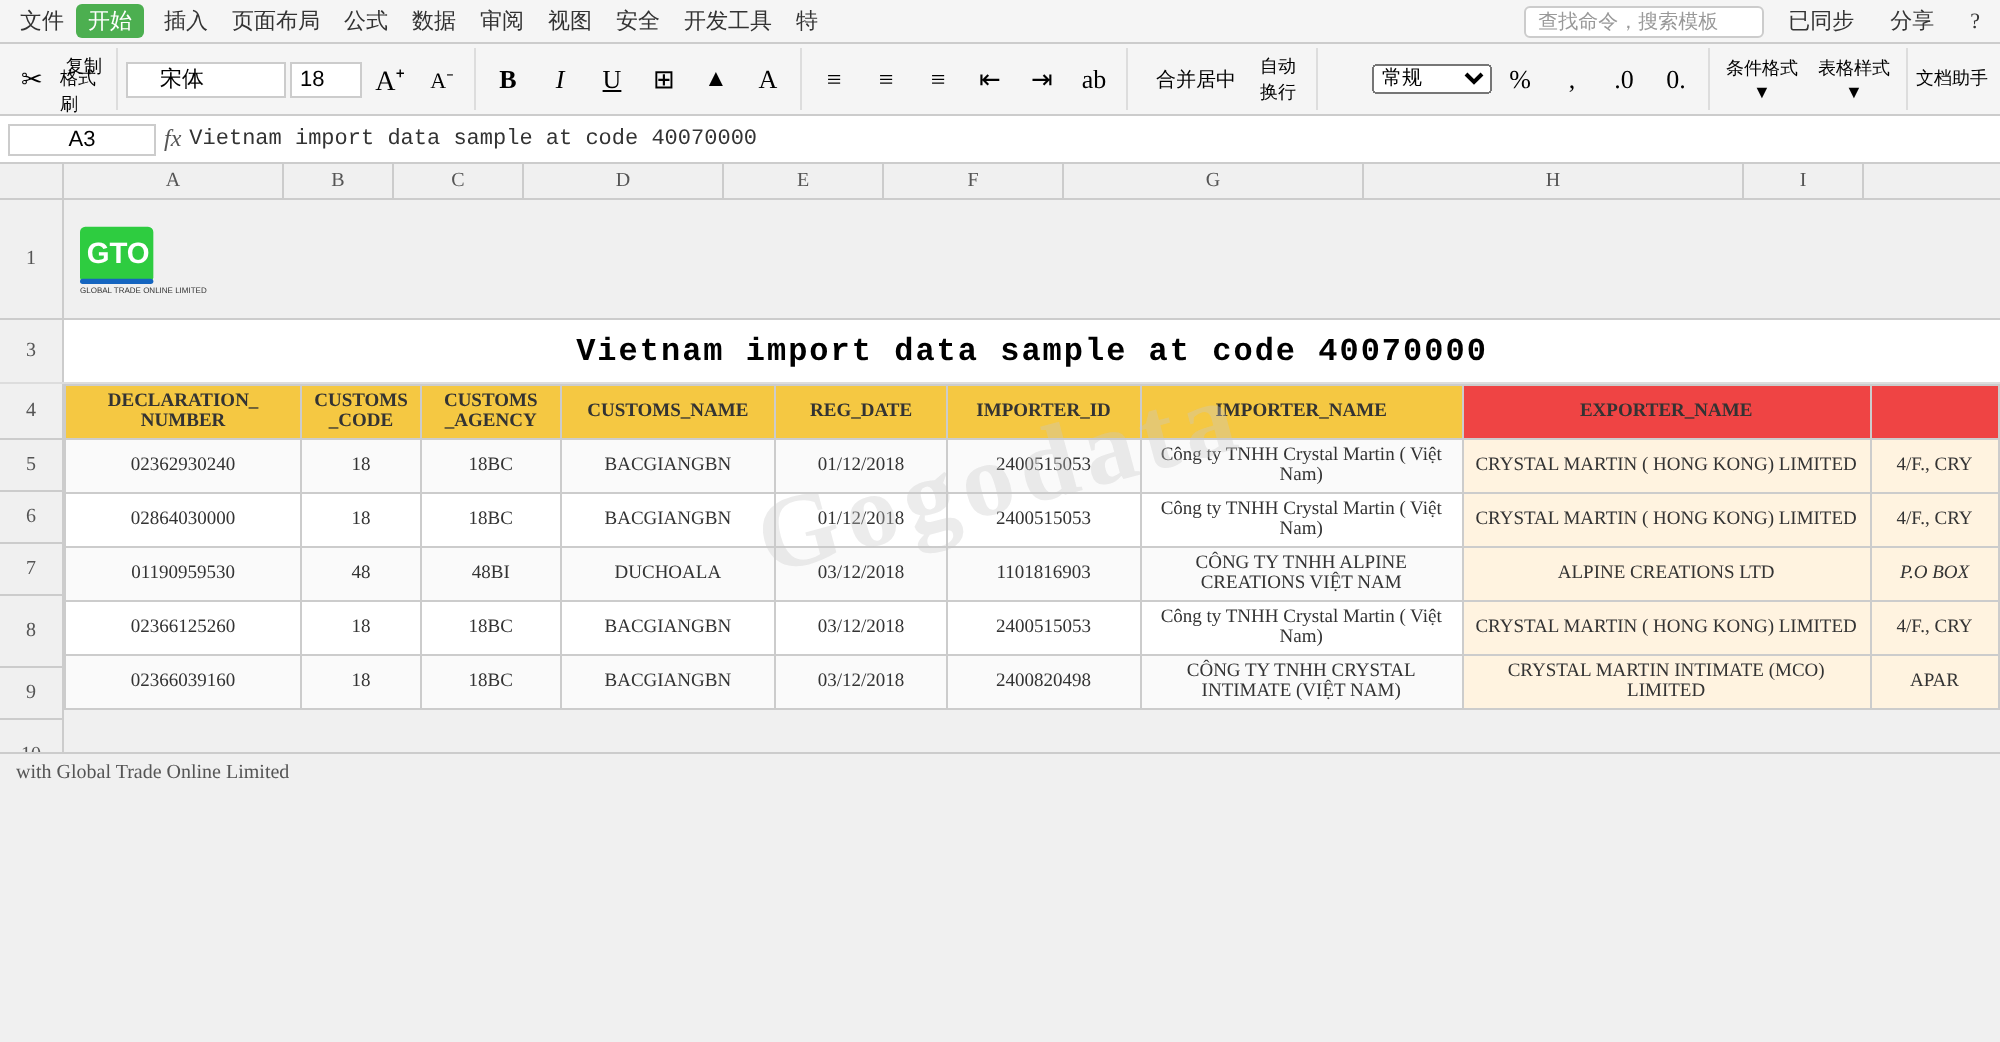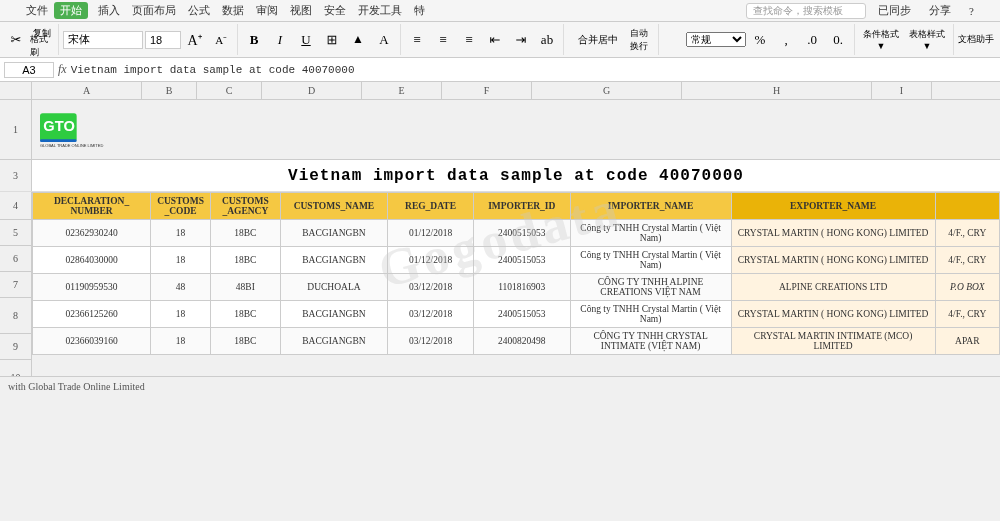--- a/index.html
+++ b/index.html
@@ -11,21 +11,21 @@
       overflow: hidden;
       font-size: 11px;
     }
 
     
     .menu-bar {
       background: #f5f5f5;
       border-bottom: 1px solid #ccc;
       display: flex;
       align-items: center;
-      padding: 0 20px;
+      padding: 0 4px;
       height: 22px;
       font-size: 11px;
       color: #333;
     }
     .menu-bar span {
       padding: 0 6px;
       cursor: pointer;
     }
     .menu-bar .start-btn {
       background: #4CAF50;
@@ -78,21 +78,21 @@
       display: flex;
       align-items: center;
       justify-content: center;
       cursor: pointer;
       border-radius: 2px;
       font-size: 13px;
     }
     .font-name-box {
       border: 1px solid #ccc;
       background: white;
-      padding: 2px 4px;
+      padding: 2px 16px;
       width: 80px;
       font-size: 11px;
     }
     .font-size-box {
       border: 1px solid #ccc;
       background: white;
       padding: 2px 4px;
       width: 36px;
       font-size: 11px;
     }
@@ -105,21 +105,21 @@
       border-bottom: 1px solid #ccc;
       display: flex;
       align-items: center;
       height: 24px;
       padding: 0 4px;
       font-size: 11px;
     }
     .name-box {
       border: 1px solid #ccc;
       padding: 1px 4px;
-      width: 50px;
+      width: 74px;
       font-size: 11px;
       text-align: center;
     }
     .formula-icon {
       margin: 0 4px;
       color: #555;
       font-style: italic;
       font-size: 12px;
     }
     .formula-content {
@@ -206,21 +206,21 @@
       border: 1px solid #ccc;
       padding: 3px 4px;
       font-weight: bold;
       color: #333;
       vertical-align: middle;
       white-space: nowrap;
       font-size: 9.5px;
     }
 
     table.data-table th.orange-header {
-      background: #eab308;
+      background: #ef4444;
     }
 
     table.data-table td {
       border: 1px solid #ccc;
       padding: 3px 4px;
       text-align: center;
       vertical-align: middle;
       color: #333;
       font-size: 9.5px;
     }

